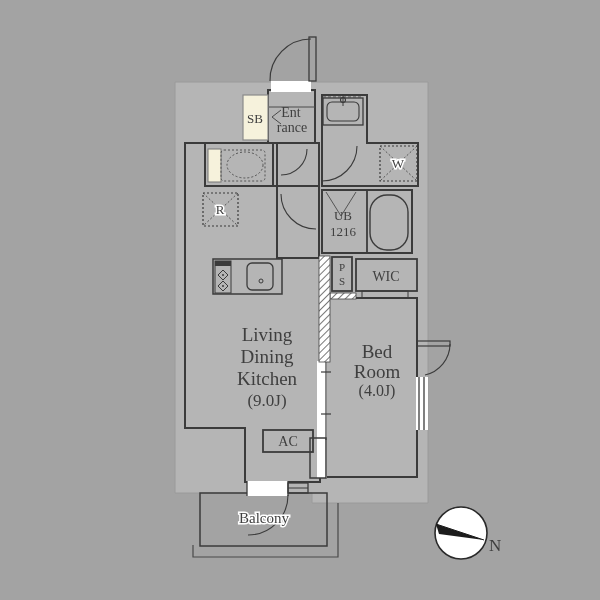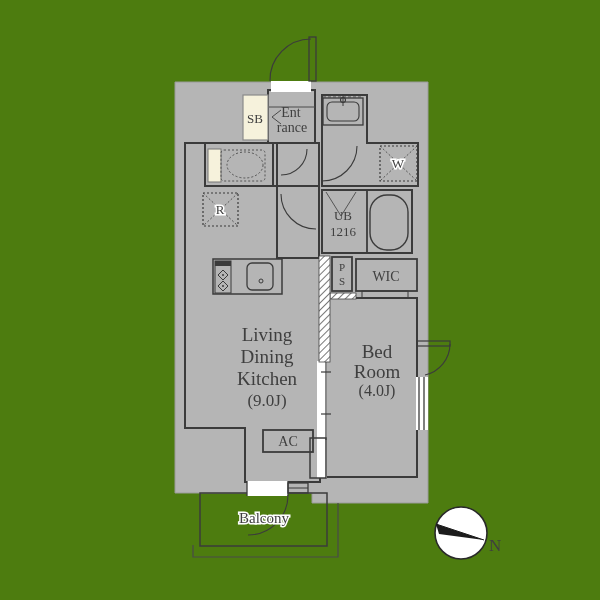--- a/index.html
+++ b/index.html
@@ -1,16 +1,16 @@
 <!DOCTYPE html>
 <html><head>
 <meta charset="utf-8">
 <style>
   html,body{margin:0;padding:0;background:#ffffff;}
-  .stage{position:relative;width:600px;height:600px;background:#4d7c0f;overflow:hidden;}
+  .stage{position:relative;width:600px;height:600px;background:#a3a3a3;overflow:hidden;}
   svg{display:block;}
   .lbl{font-family:"Liberation Serif","DejaVu Serif",serif;fill:#3f3f3f;}
   .halo{paint-order:stroke;stroke:#ffffff;stroke-width:3px;}
   .wallline{stroke:#3b3b3b;fill:none;}
   .thin{stroke:#4a4a4a;fill:none;}
 </style>
 </head>
 <body>
 
 <div class="stage">

